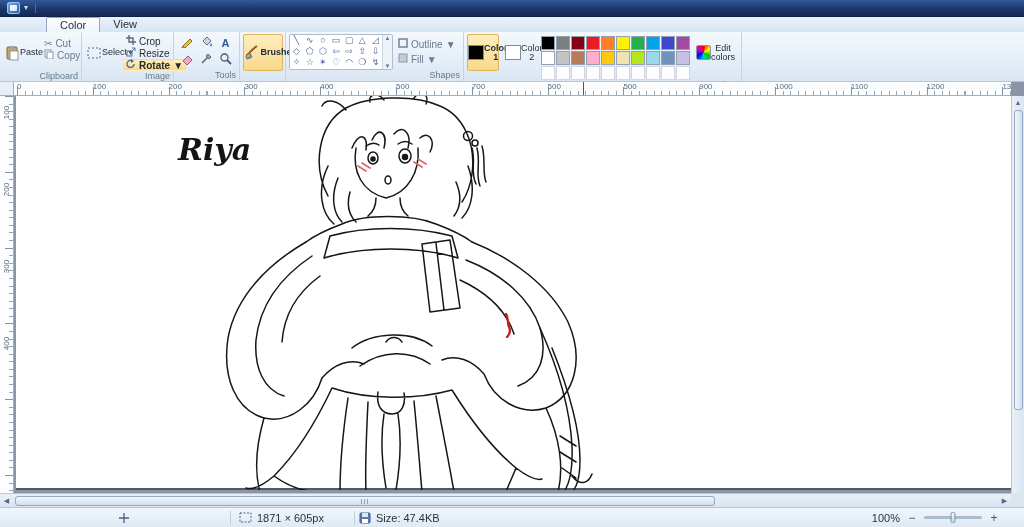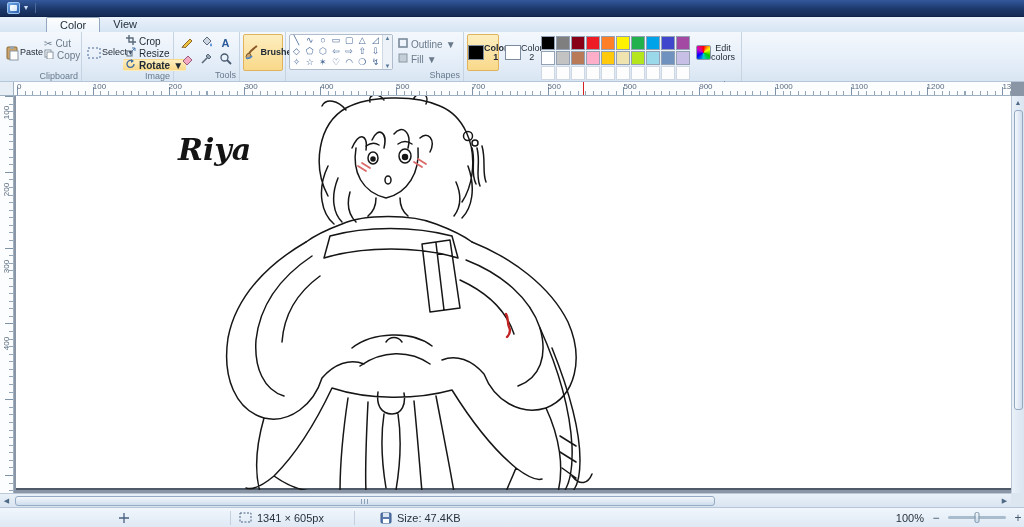--- a/index.html
+++ b/index.html
@@ -96,21 +96,21 @@
   .vthumb { width:9px; height:300px; margin-top:1px; border:1px solid #94aac2; border-radius:3px;
     background:linear-gradient(to right,#f4f8fc,#cfdded); }
   .corner-fill { position:absolute; left:1011px; top:493px; width:13px; height:14px; background:#dce6f0; }
 
   
   .statusbar { position:absolute; left:0; top:507px; width:1024px; height:20px;
     background:linear-gradient(#f0f6fc,#dfe9f4); border-top:1px solid #b6c6d8;
     display:flex; align-items:center; font-size:11px; color:#27323e; }
   .sb-sep { width:1px; height:14px; background:#c3cfdd; }
   .sb-item { display:flex; align-items:center; gap:5px; }
-  .zoom-area { margin-left:auto; display:flex; align-items:center; gap:6px; padding-right:0; }
+  .zoom-area { margin-left:auto; display:flex; align-items:center; gap:6px; padding-right:24px; }
   .zoom-btn { font-size:12px; color:#44596e; width:12px; text-align:center; }
   .zoom-track { width:58px; height:3px; background:#a9bccd; border-radius:2px; position:relative; }
   .zoom-thumb { position:absolute; left:50%; top:-4px; transform:translateX(-50%);
     width:5px; height:11px; background:linear-gradient(#f2f7fb,#c7d8e8); border:1px solid #7d93a8; border-radius:2px; }
 </style>
 </head>
 <body>
 
 <div class="titlebar">
   <span class="app-ico"></span>
@@ -474,24 +474,24 @@
   <div class="sb-item" style="margin-left:118px">
     <svg width="12" height="12">
         <path d="M6,1 V11 M1,6 H11" stroke="#4a6080" stroke-width="1.3"></path>
       </svg>
   </div>
   <div class="sb-sep" style="margin-left:100px"></div>
   <div class="sb-item" style="margin-left:8px">
     <svg width="13" height="11">
         <rect x="1" y="1" width="11" height="9" fill="none" stroke="#4a6080" stroke-dasharray="2 1.5"></rect>
       </svg>
-    <span>1341 × 605px</span>
+    <span>1871 × 605px</span>
   </div>
   <div class="sb-sep" style="margin-left:30px"></div>
-  <div class="sb-item" style="margin-left:25px">
+  <div class="sb-item" style="margin-left:4px">
     <svg width="12" height="12">
         <rect x="1" y="1" width="10" height="10" rx="1" fill="#5a7ab0" stroke="#3a5a8a"></rect>
         <rect x="3" y="1" width="6" height="4" fill="#dce6f2"></rect>
         <rect x="3" y="7" width="6" height="4" fill="#fff"></rect>
       </svg>
     <span>Size: 47.4KB</span>
   </div>
   <div class="zoom-area">
     <span>100%</span>
     <span class="zoom-btn">−</span>

